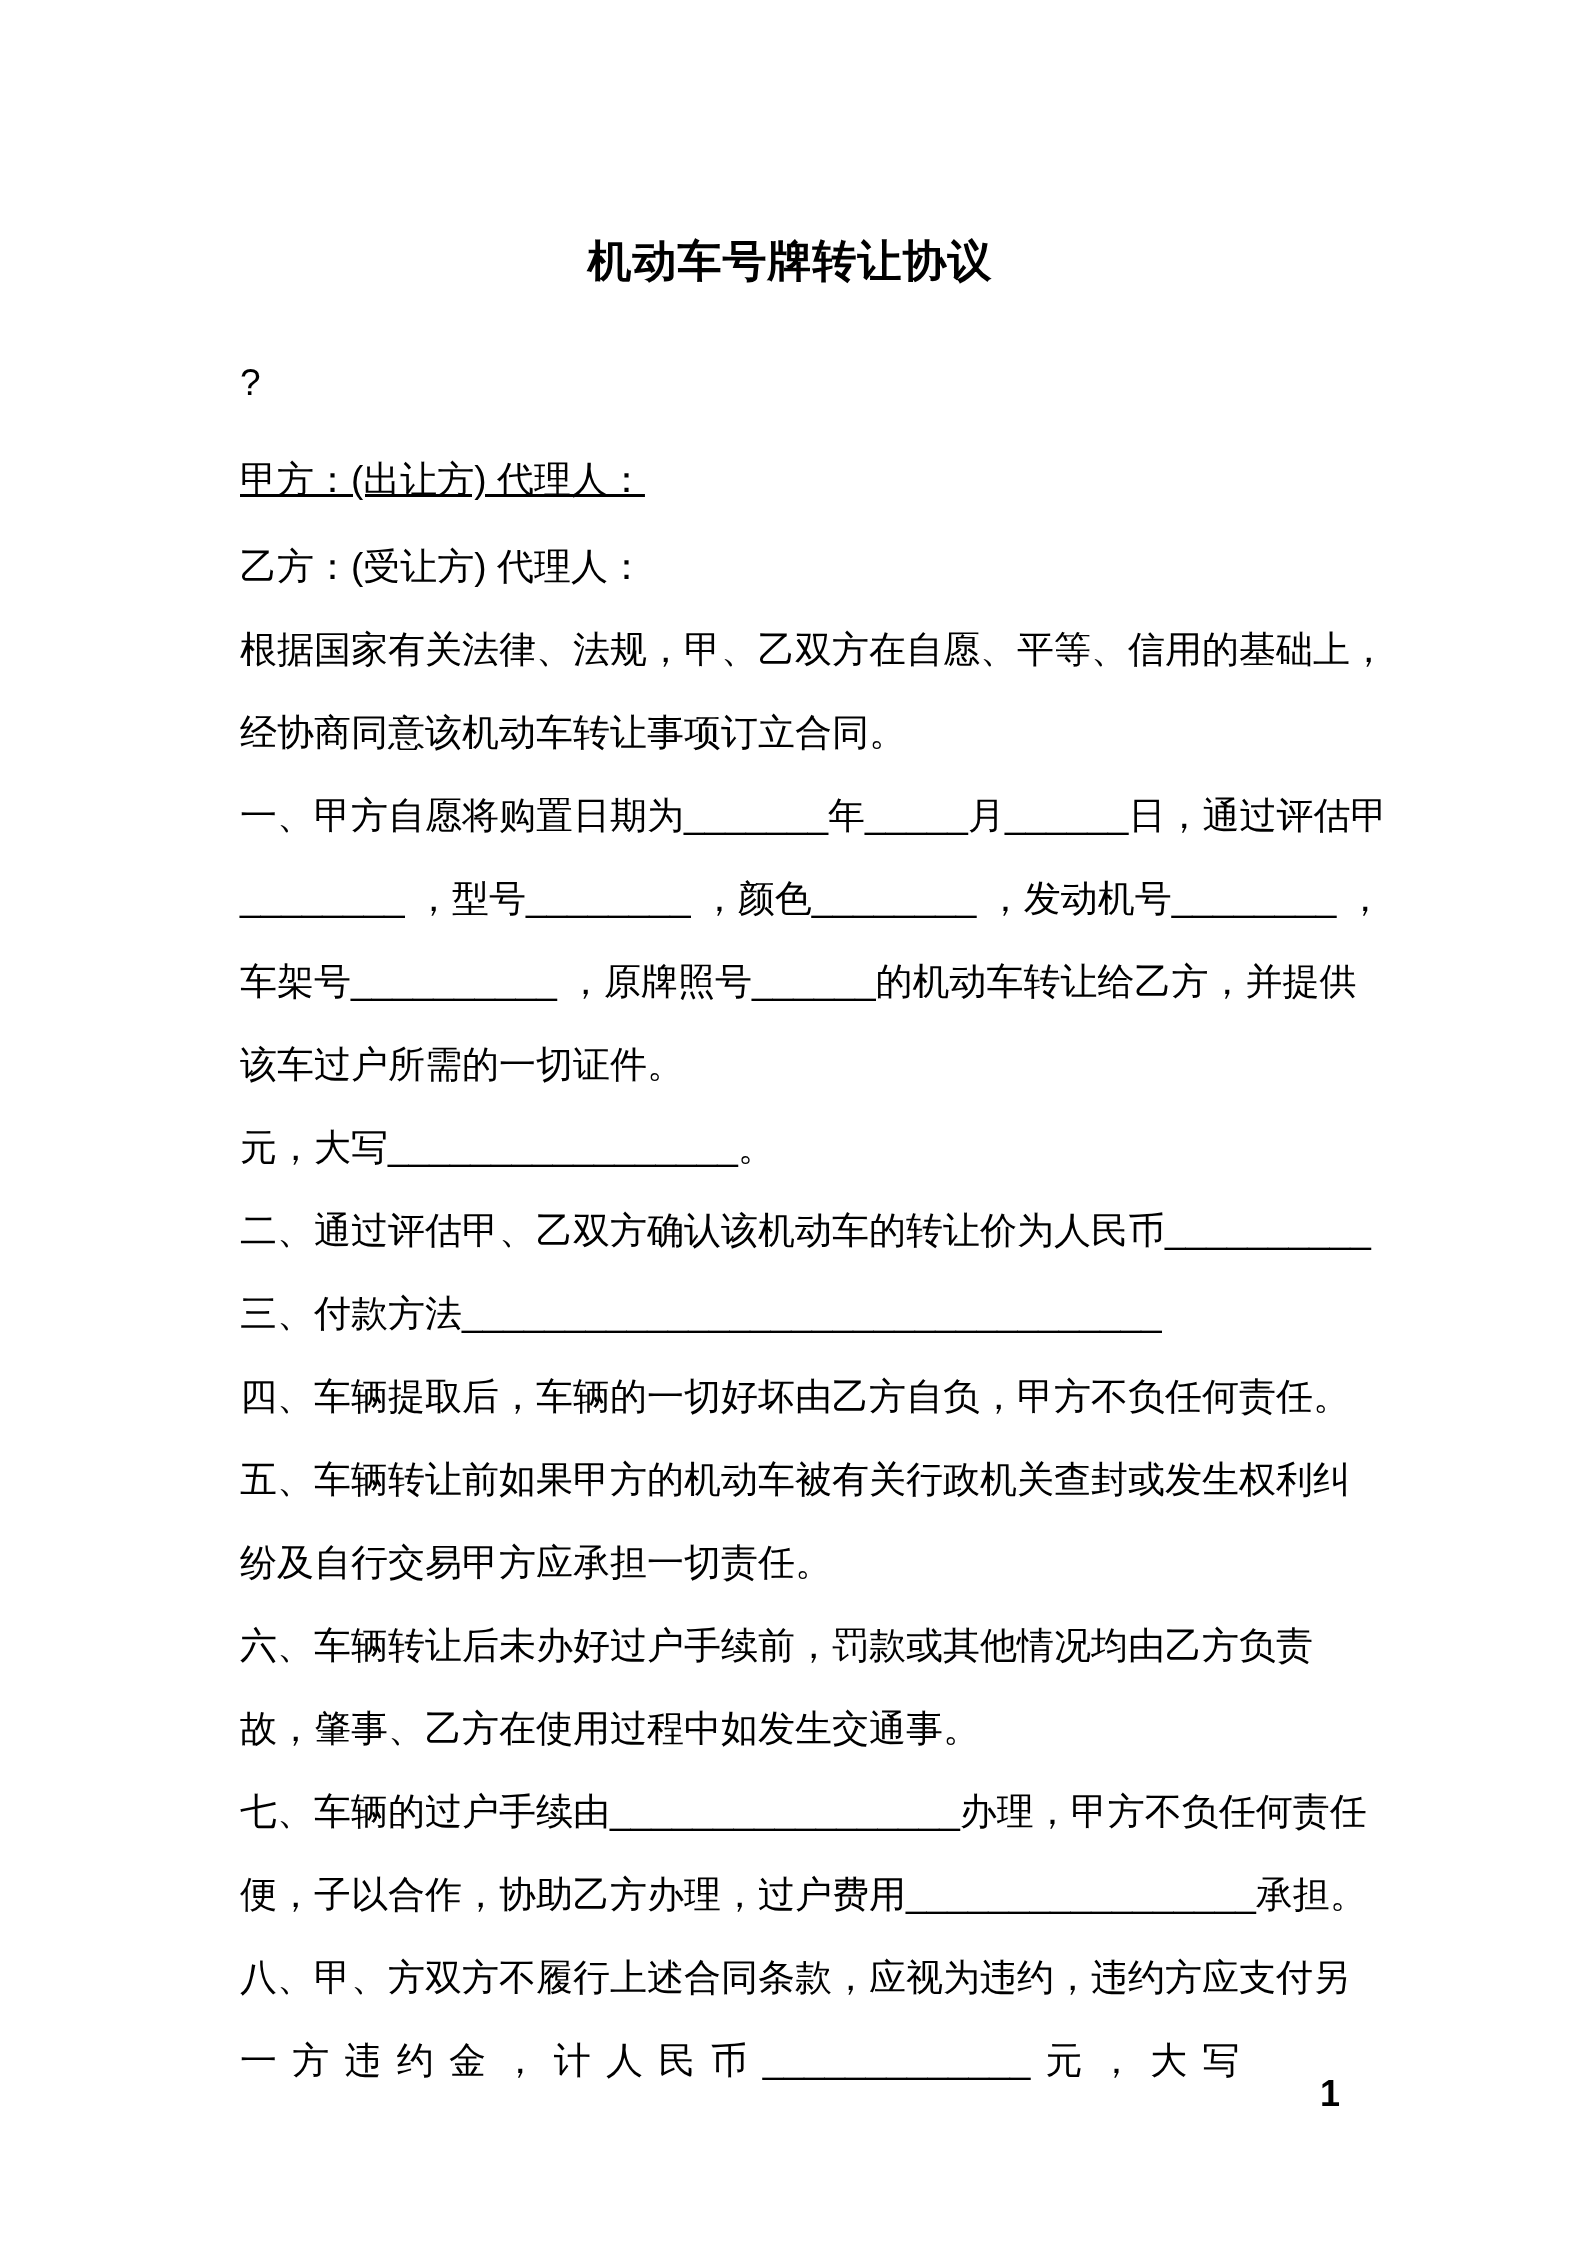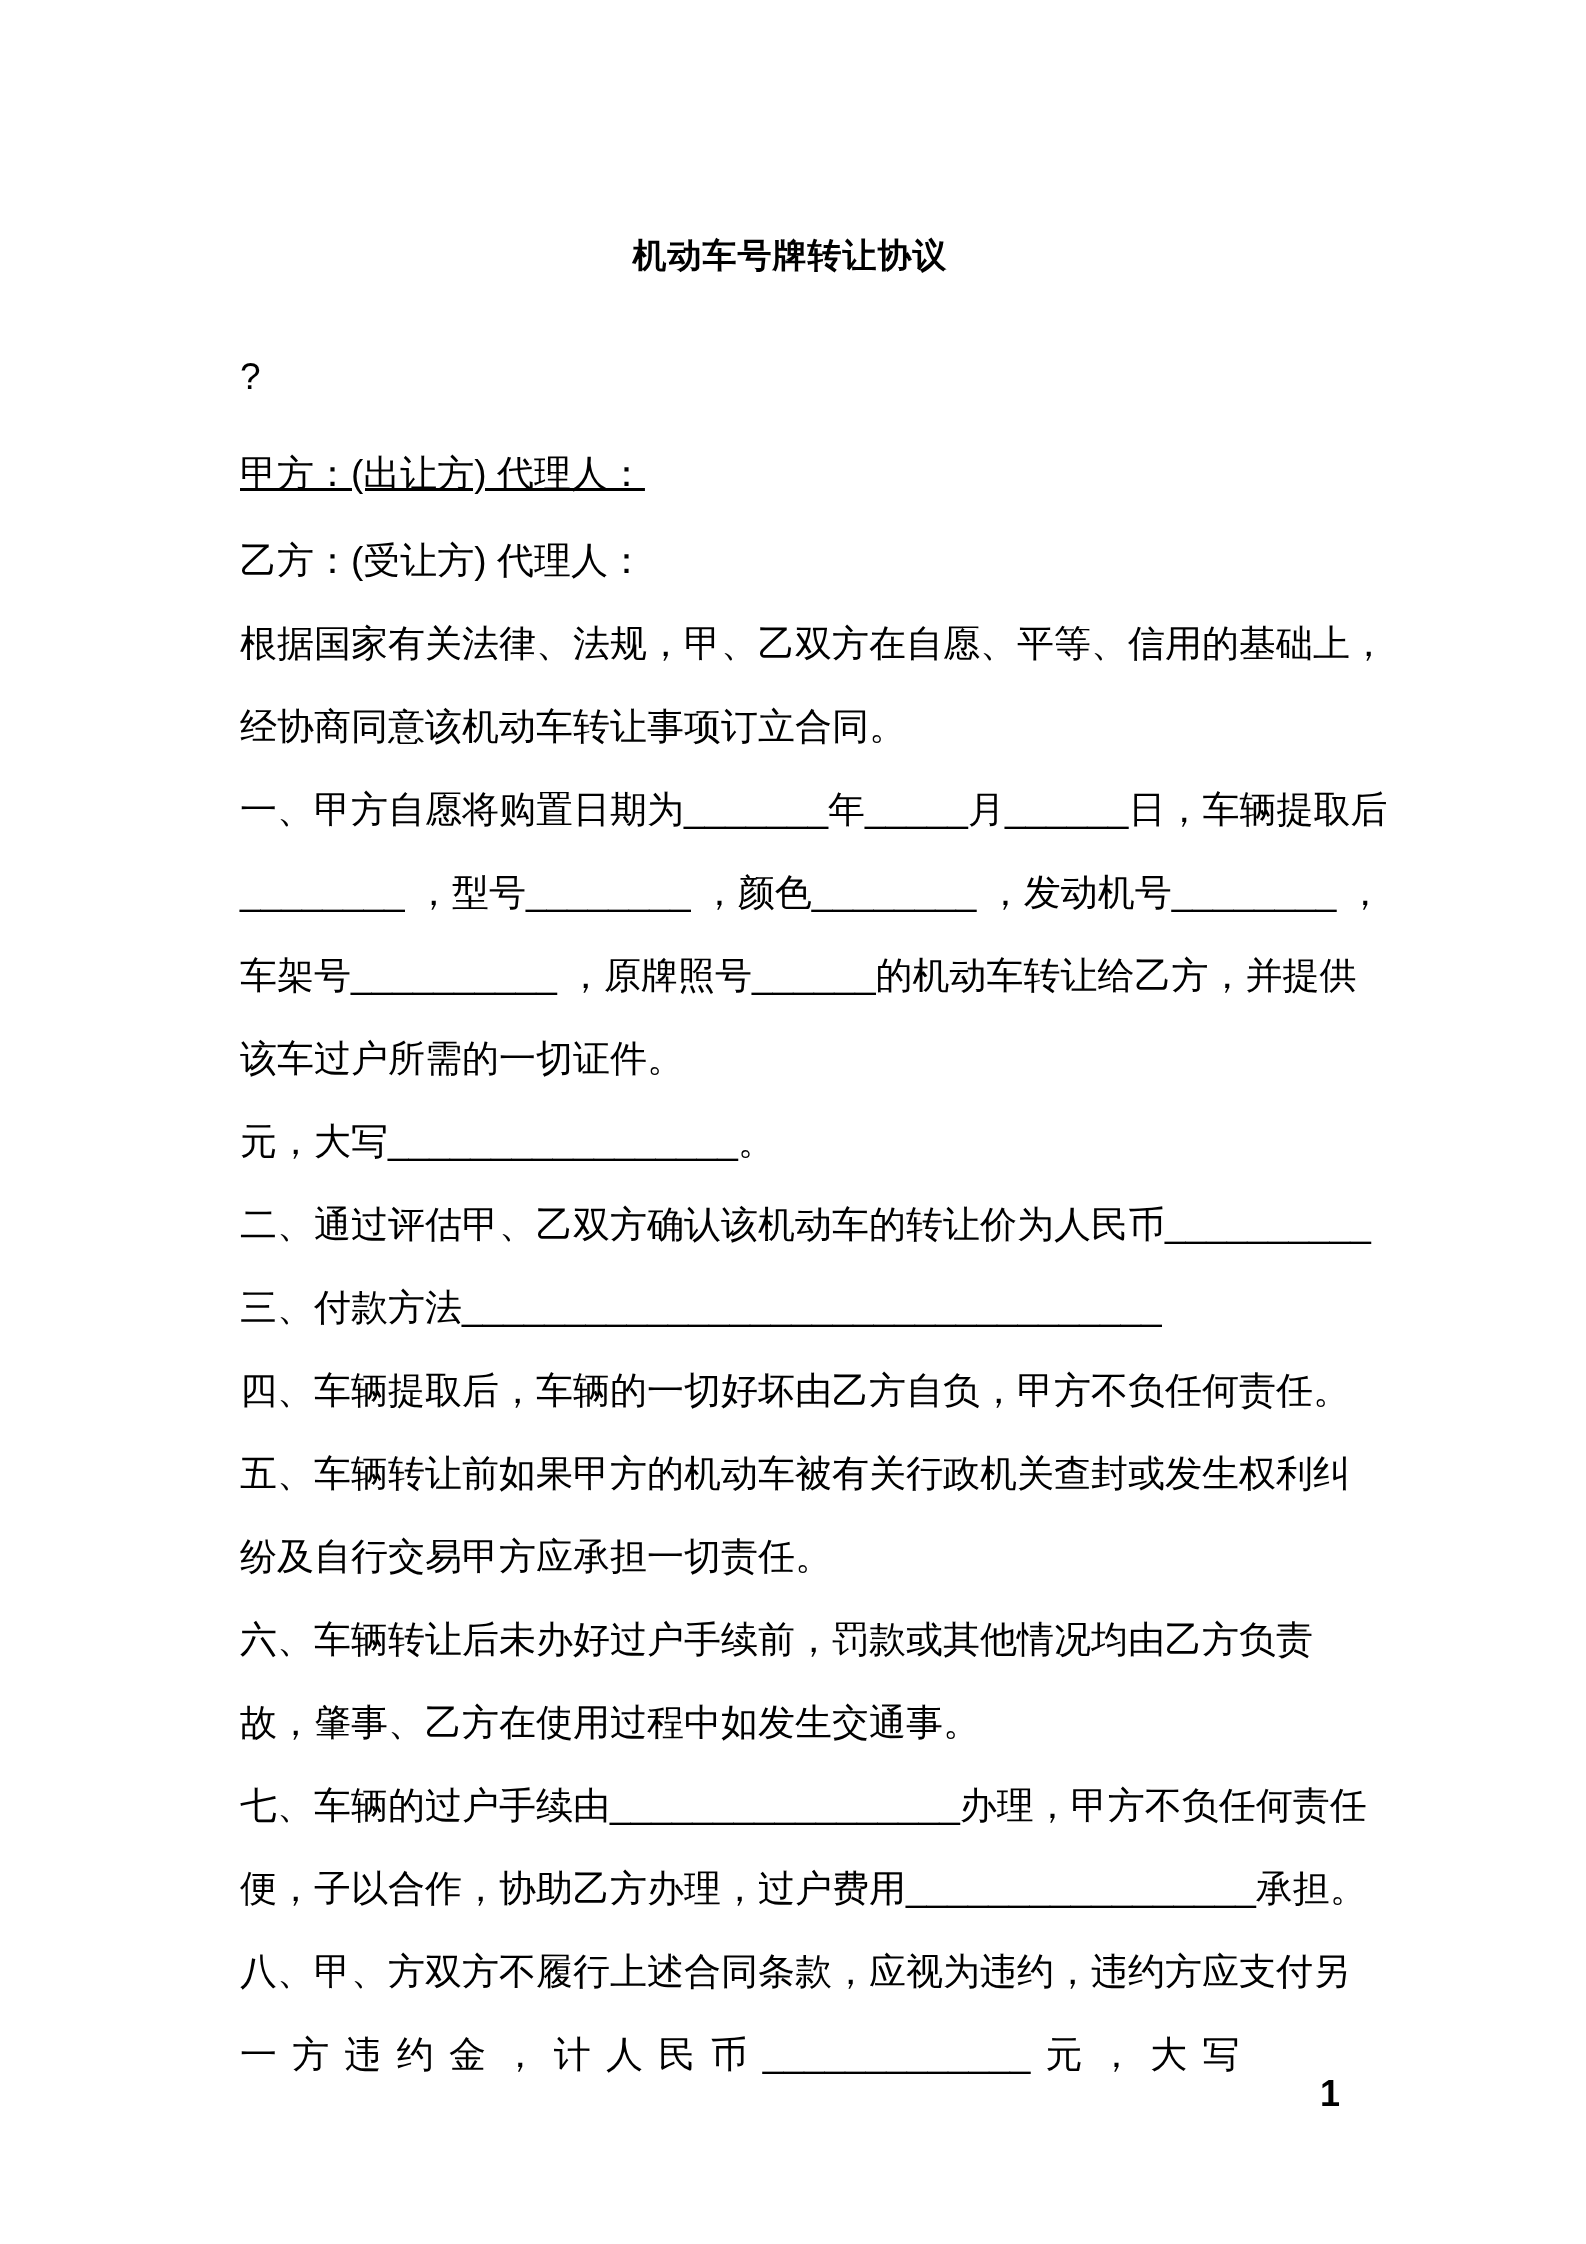--- a/index.html
+++ b/index.html
@@ -12,21 +12,21 @@
     color: #000000;
     overflow: hidden;
   }
   .doc-page {
     position: absolute;
     inset: 0;
     background: #ffffff;
   }
   .doc-title {
     padding-top: 204px;
-    font-size: 34px;
+    font-size: 44px;
     line-height: 56px;
     font-weight: bold;
     text-align: center;
     margin-left: 240px;
     margin-right: 246px;
     letter-spacing: 1px;
     white-space: nowrap;
   }
   .doc-body {
     margin-top: 52px;
@@ -57,21 +57,21 @@
 <div class="doc-page">
 
   <h1 class="doc-title">机动车号牌转让协议</h1>
 
   <div class="doc-body">
     <div class="doc-line gap-lg">?</div>
     <div class="doc-line gap-sm">甲方：(出让方) 代理人：</div>
     <div class="doc-line">乙方：(受让方) 代理人：</div>
     <div class="doc-line">根据国家有关法律、法规，甲、乙双方在自愿、平等、信用的基础上，</div>
     <div class="doc-line">经协商同意该机动车转让事项订立合同。</div>
-    <div class="doc-line">一、甲方自愿将购置日期为_______年_____月______日，车辆提取后</div>
+    <div class="doc-line">一、甲方自愿将购置日期为_______年_____月______日，通过评估甲</div>
     <div class="doc-line">________ ，型号________ ，颜色________ ，发动机号________ ，</div>
     <div class="doc-line">车架号__________ ，原牌照号______的机动车转让给乙方，并提供</div>
     <div class="doc-line">该车过户所需的一切证件。</div>
     <div class="doc-line">元，大写_________________。</div>
     <div class="doc-line">二、通过评估甲、乙双方确认该机动车的转让价为人民币__________</div>
     <div class="doc-line">三、付款方法__________________________________</div>
     <div class="doc-line">四、车辆提取后，车辆的一切好坏由乙方自负，甲方不负任何责任。</div>
     <div class="doc-line">五、车辆转让前如果甲方的机动车被有关行政机关查封或发生权利纠</div>
     <div class="doc-line">纷及自行交易甲方应承担一切责任。</div>
     <div class="doc-line">六、车辆转让后未办好过户手续前，罚款或其他情况均由乙方负责</div>

